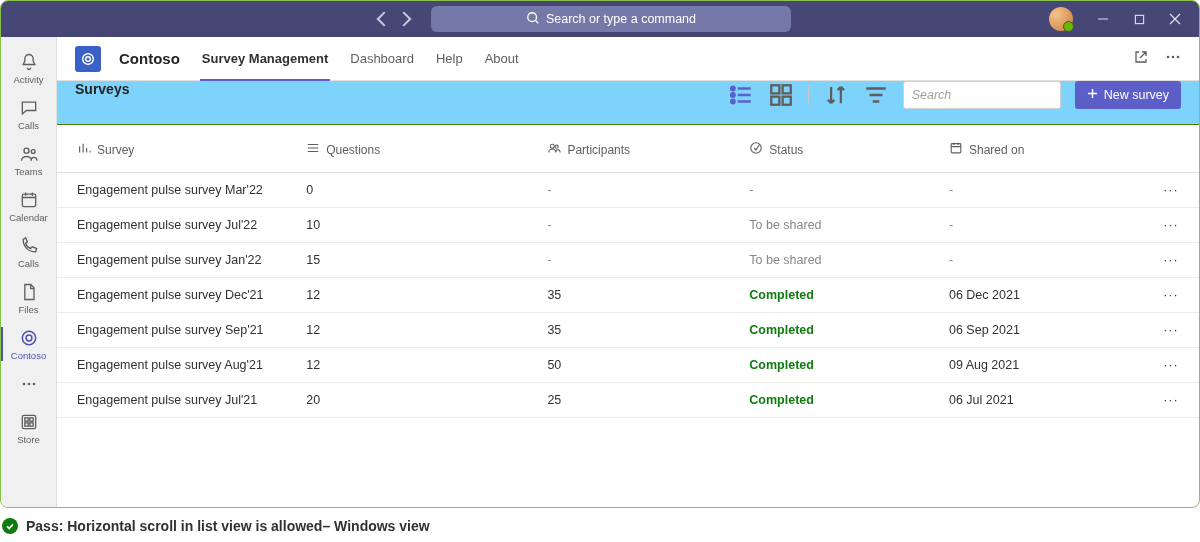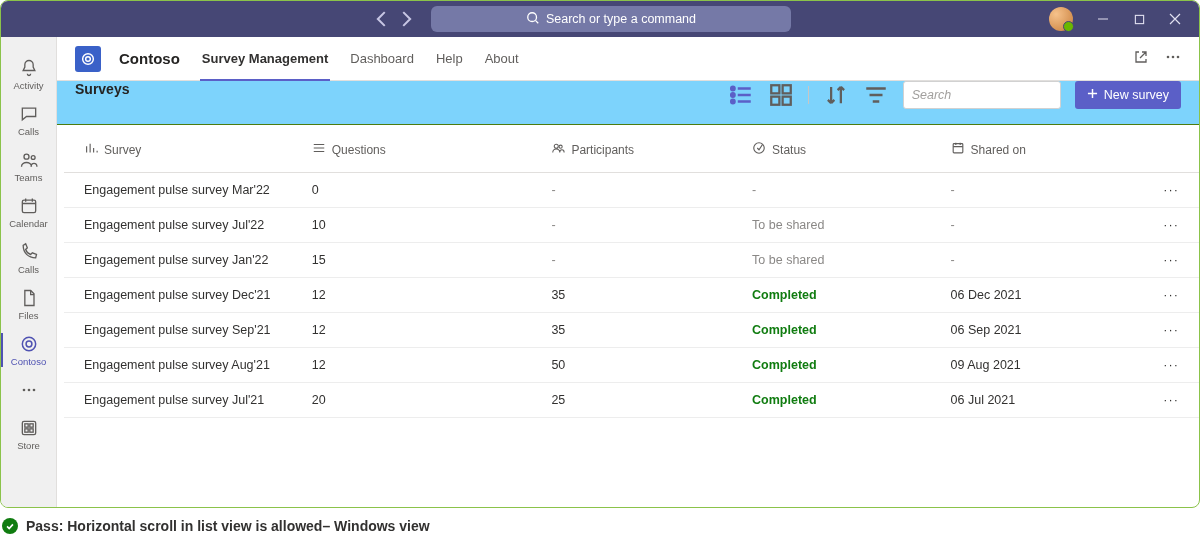--- a/index.html
+++ b/index.html
@@ -91,21 +91,21 @@
 
     
     .body-wrap { display: flex; height: 470px; }
     .apprail {
       width: 56px;
       background: #f0f0f0;
       border-right: 1px solid #e1dfdd;
       display: flex;
       flex-direction: column;
       align-items: center;
-      padding-top: 14px;
+      padding-top: 8px;
     }
     .rail-item {
       width: 100%;
       height: 46px;
       display: flex;
       flex-direction: column;
       align-items: center;
       justify-content: center;
       gap: 2px;
       font-size: 9.5px;
@@ -229,21 +229,21 @@
       border: none;
       border-radius: 3px;
       font-size: 12.5px;
       display: flex;
       align-items: center;
       gap: 6px;
       cursor: pointer;
     }
 
     
-    .table-wrap { flex: 1; overflow: auto; padding-left: 7px; }
+    .table-wrap { flex: 1; overflow: auto; }
     table.surveys { width: 100%; border-collapse: collapse; }
     table.surveys thead th {
       text-align: left;
       font-weight: 400;
       font-size: 12px;
       color: #605e5c;
       padding: 16px 8px 14px;
       border-bottom: 1px solid #e1dfdd;
     }
     table.surveys thead th .col-head {

